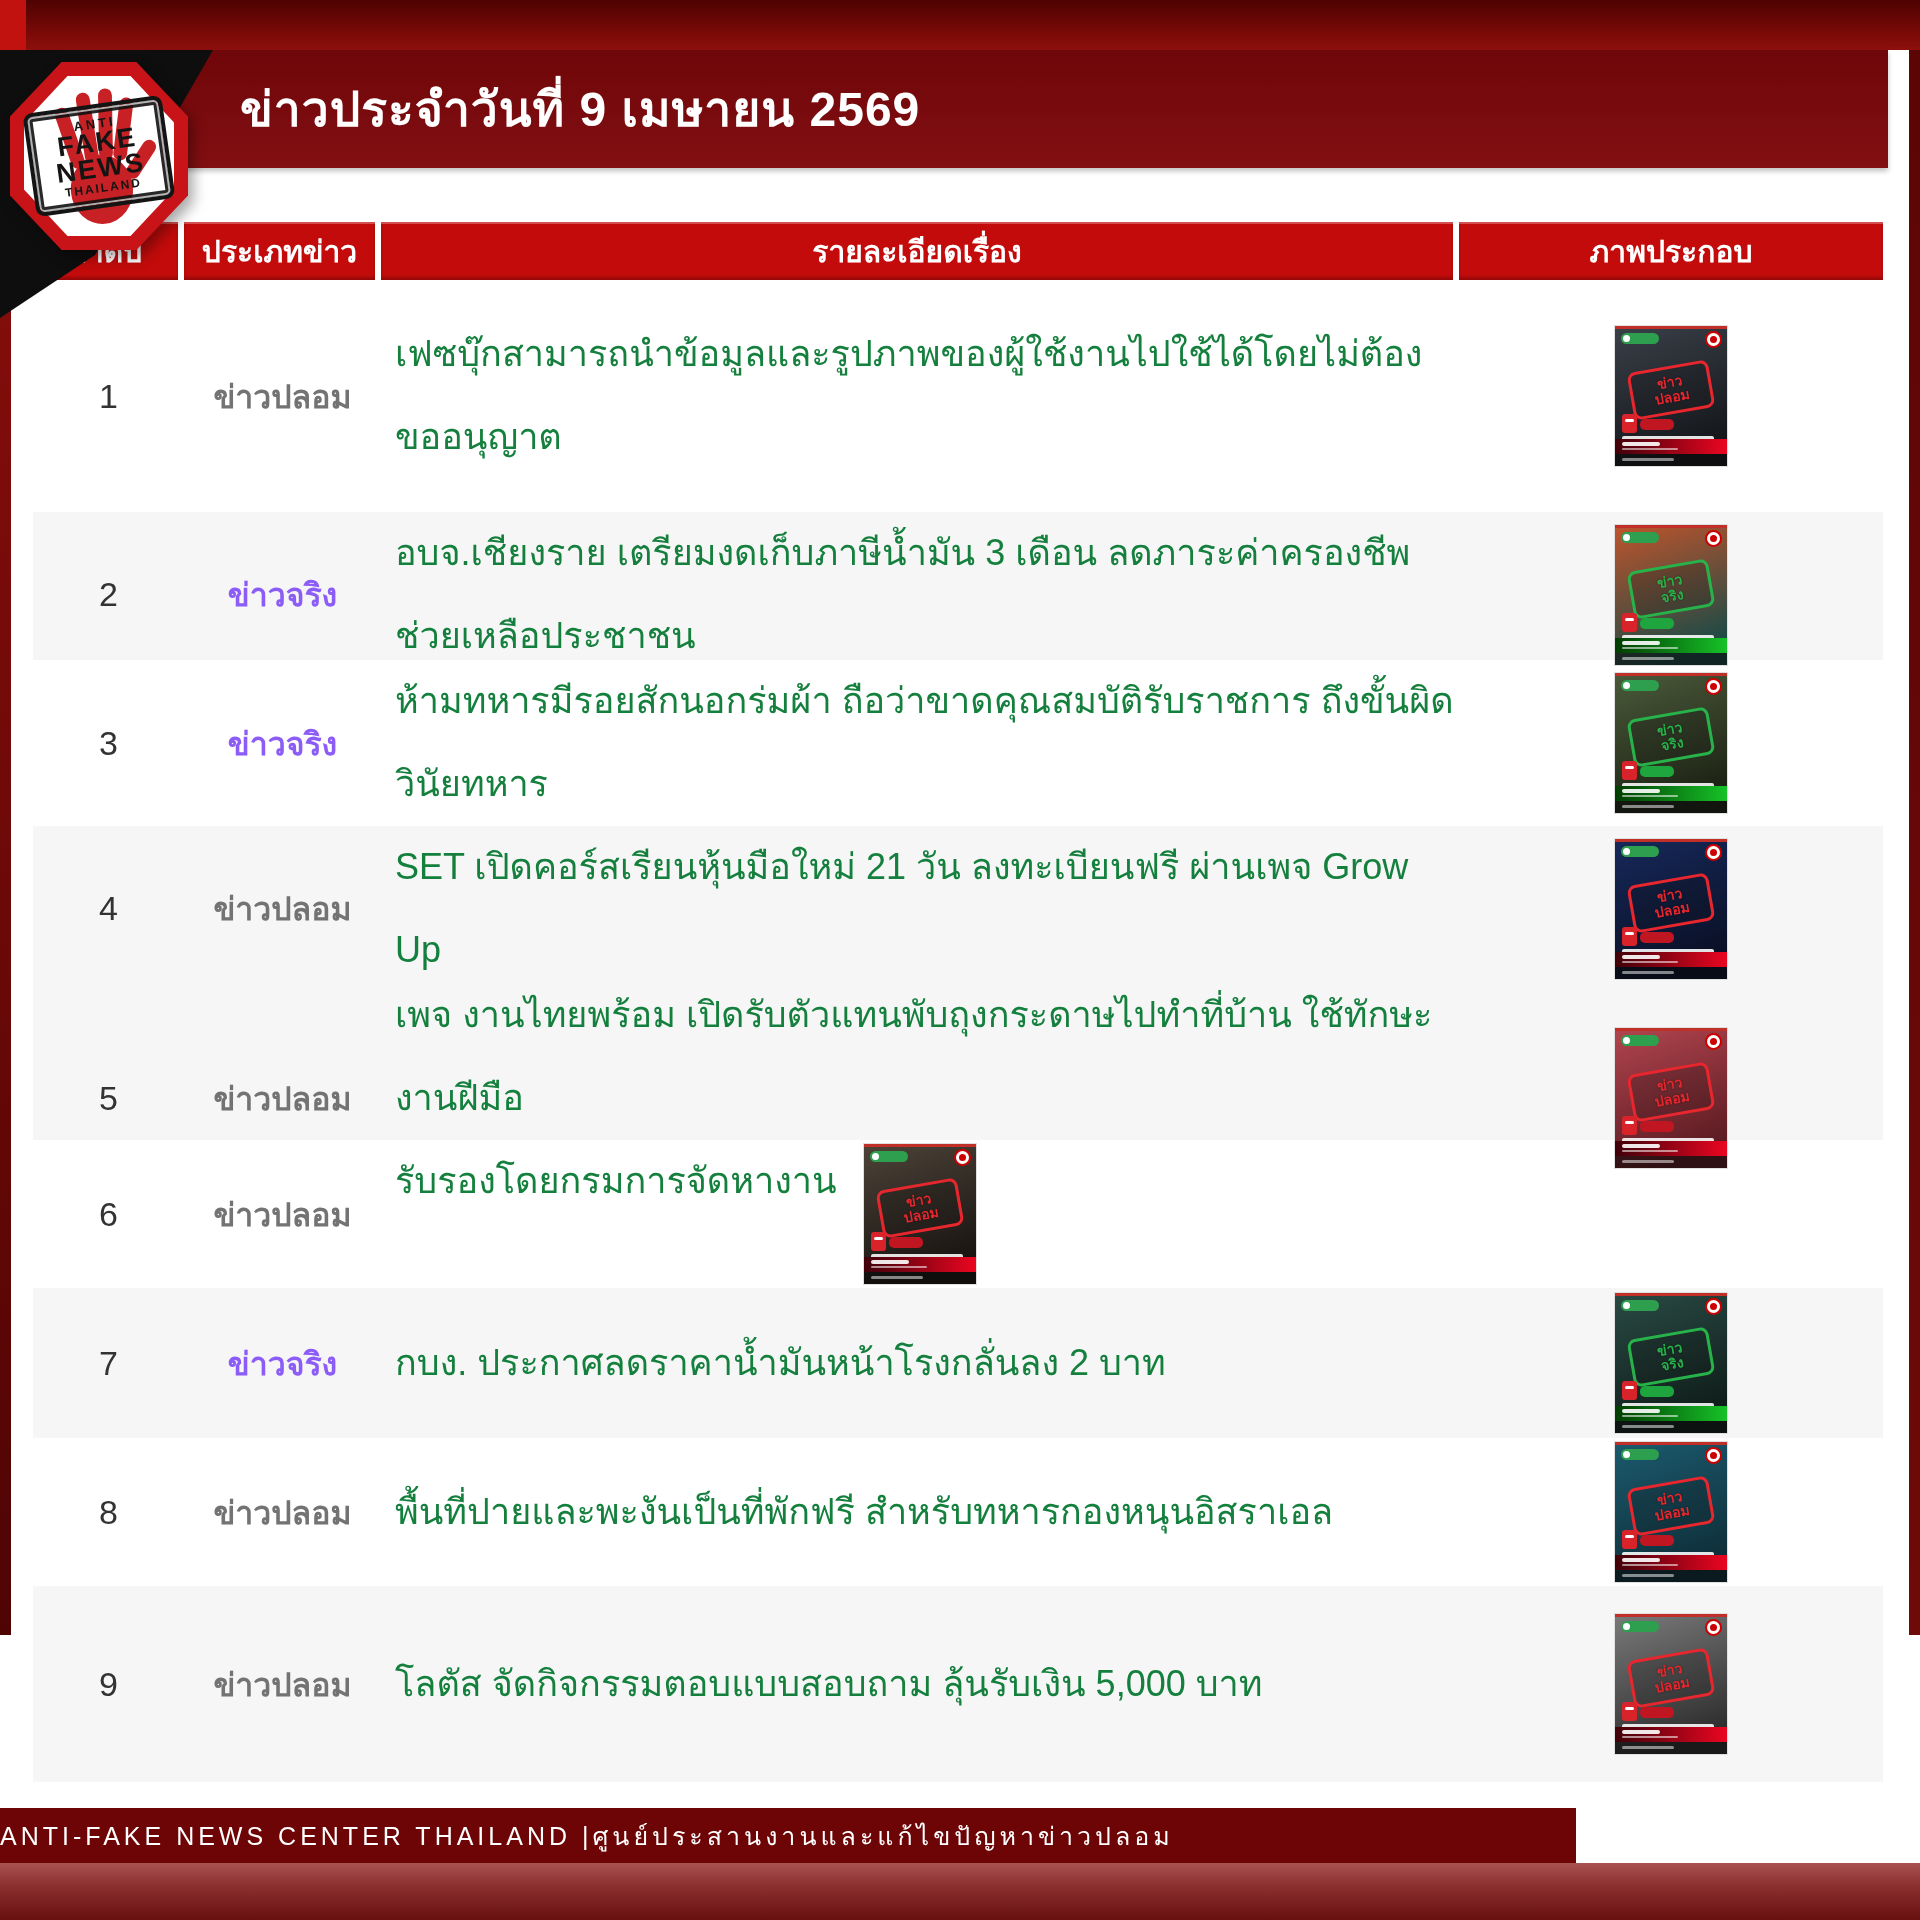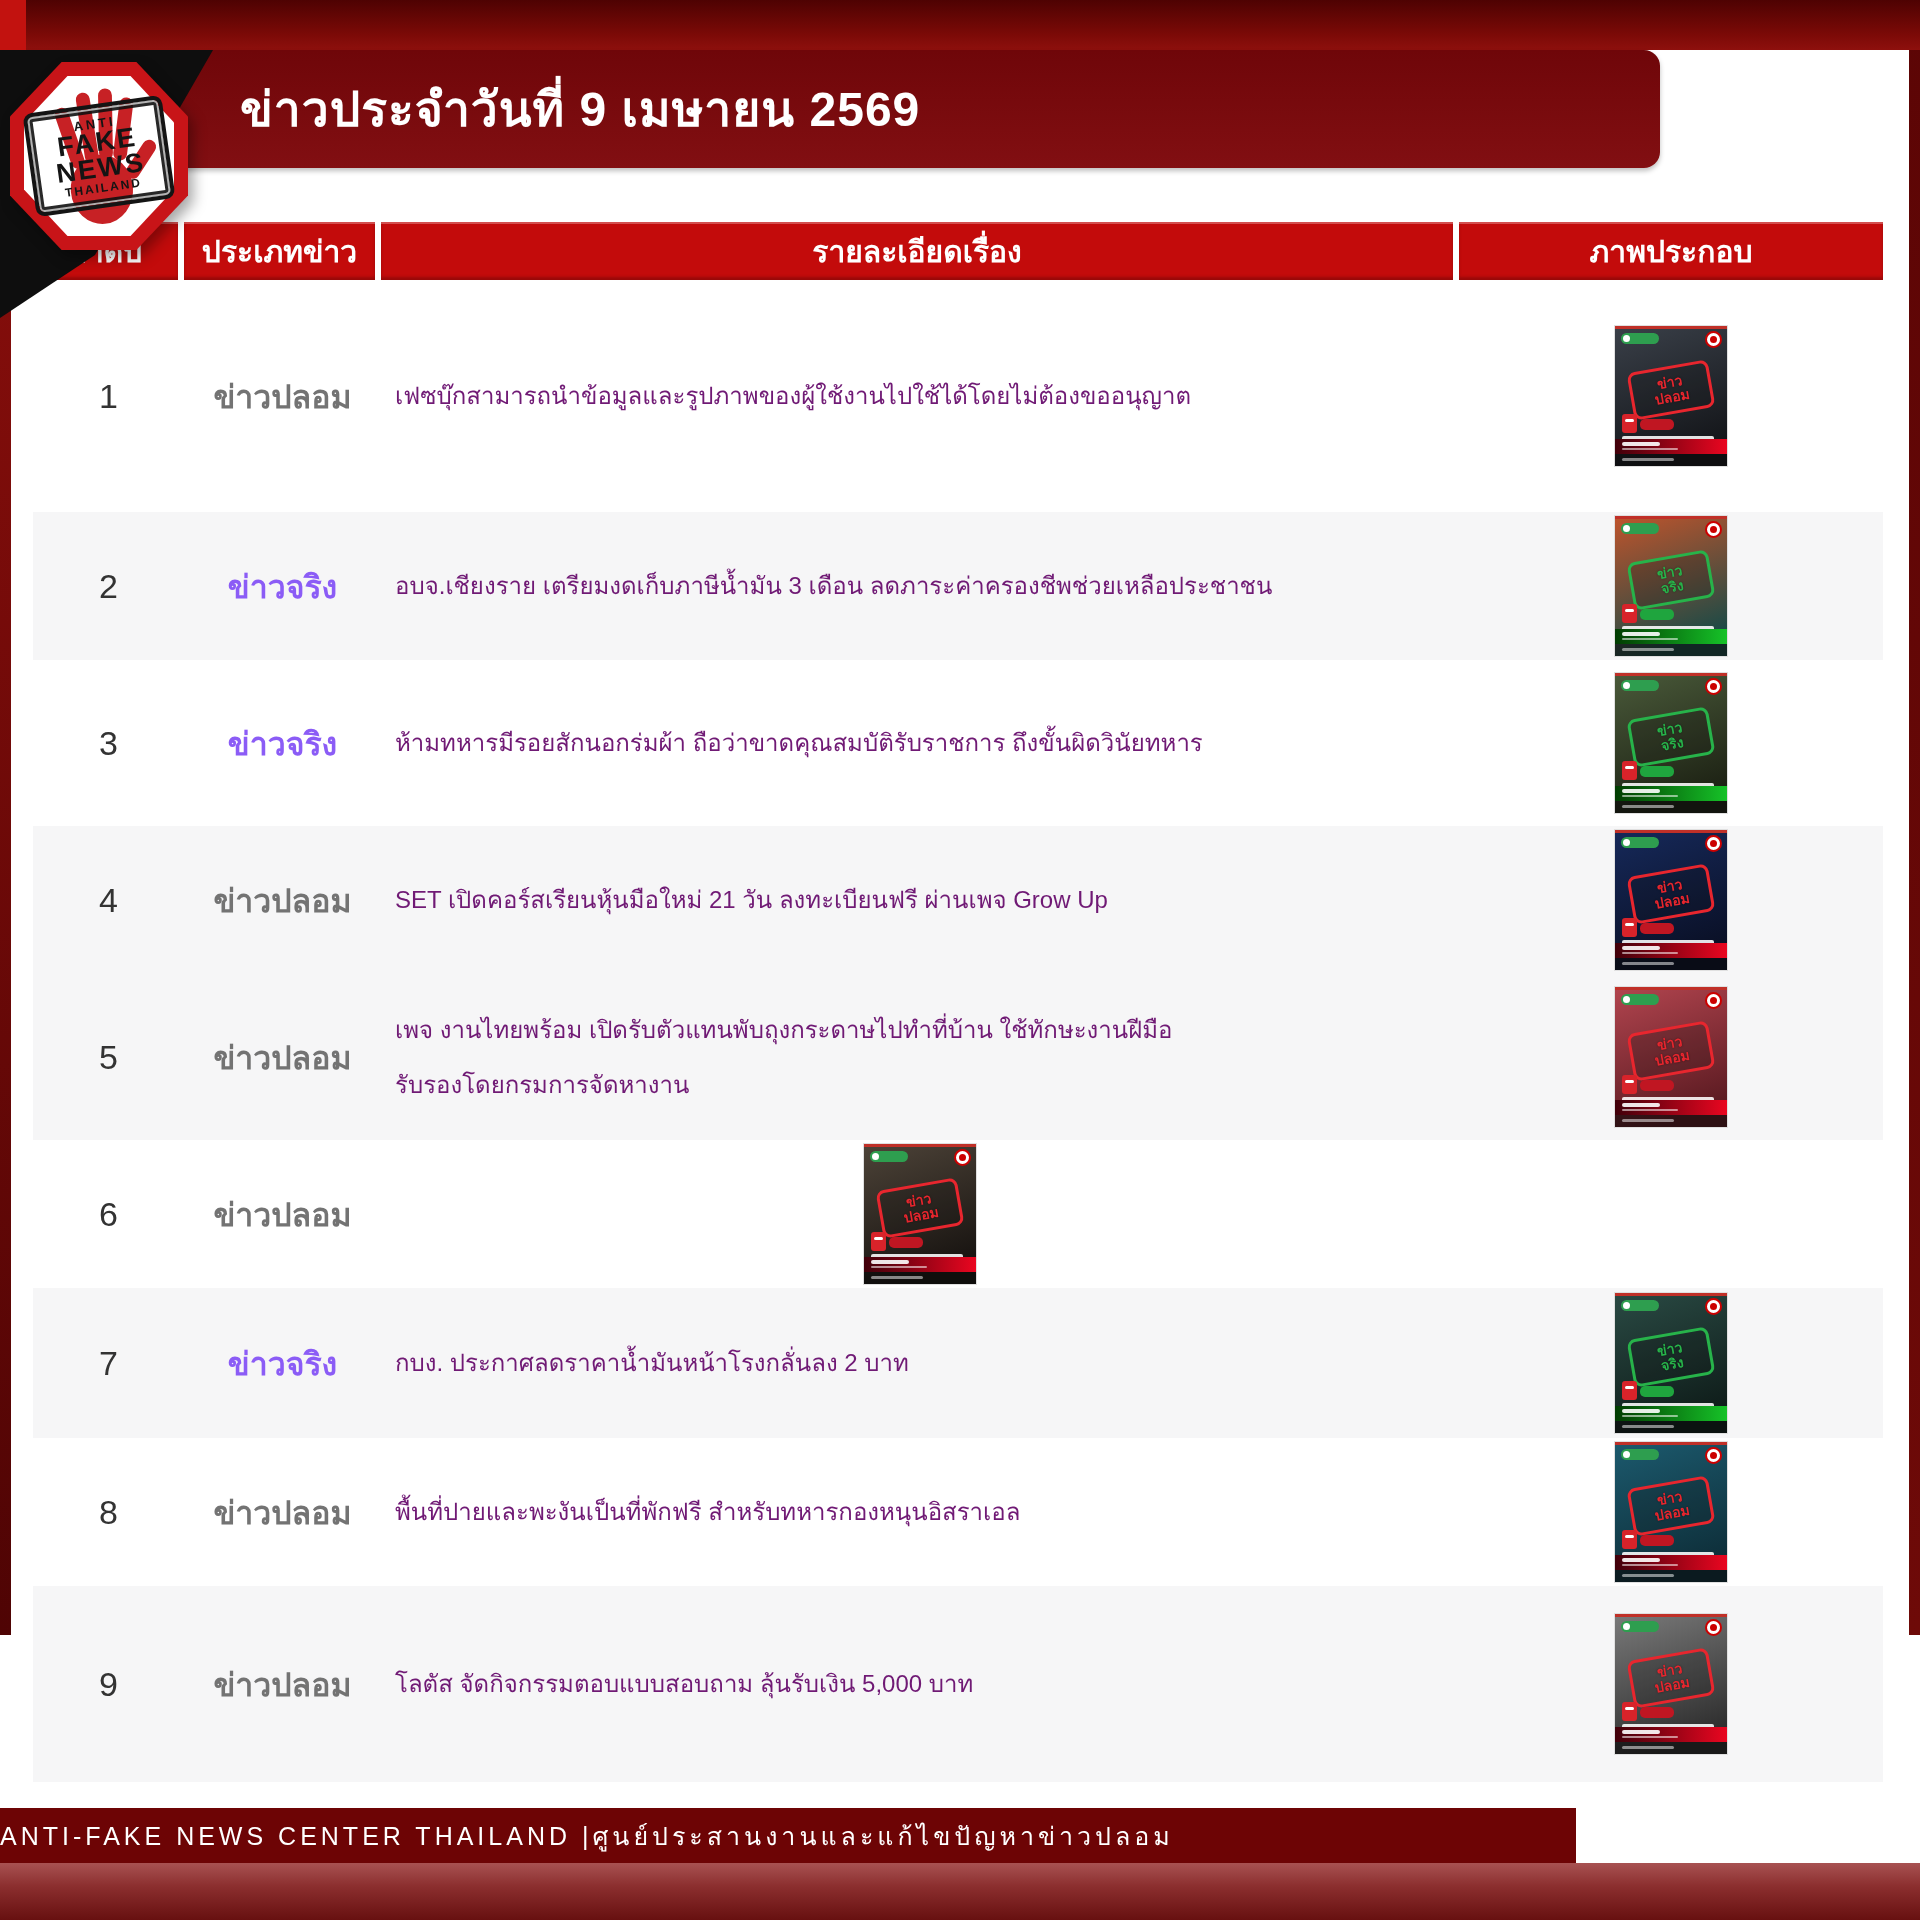--- a/index.html
+++ b/index.html
@@ -9,22 +9,22 @@
   }
   
   .top-band{position:absolute;left:0;top:0;width:1920px;height:50px;
     background:linear-gradient(180deg,#4e0202 0%,#7c0a07 70%,#8e100d 100%);z-index:2;}
   .top-band-left{position:absolute;left:0;top:0;width:26px;height:50px;background:#c2120f;z-index:3;}
   .edge-left{position:absolute;left:0;top:50px;width:11px;height:1585px;
     background:linear-gradient(180deg,#8c0f0c,#4f0404);z-index:1;}
   .edge-right{position:absolute;right:0;top:0;width:11px;height:1635px;
     background:linear-gradient(180deg,#5c0505,#6e0a08);z-index:1;}
   
-  .title-bar{position:absolute;left:0;top:50px;width:1660px;height:118px;
-    background:linear-gradient(180deg,#6f0609,#820f12);box-shadow:0 3px 5px rgba(0,0,0,.25);z-index:2;border-radius:16px;}
+  .title-bar{position:absolute;left:0;top:50px;width:1888px;height:118px;
+    background:linear-gradient(180deg,#6f0609,#820f12);box-shadow:0 3px 5px rgba(0,0,0,.25);z-index:2;}
   .title-bar .title{position:absolute;left:240px;top:0;height:118px;display:flex;align-items:center;
     color:#fff;font-size:48px;font-weight:bold;letter-spacing:1px;}
   .logo-back{position:absolute;left:0;top:50px;width:222px;height:282px;background:#0e0e0e;
     clip-path:polygon(0 0,213px 0,95px 205px,0 268px);z-index:4;}
   .octagon{position:absolute;left:10px;top:62px;width:178px;height:188px;z-index:5;
     filter:drop-shadow(5px 7px 7px rgba(0,0,0,.35));}
   .oct-red{position:absolute;inset:0;background:#c81418;
     clip-path:polygon(29% 0,71% 0,100% 29%,100% 71%,71% 100%,29% 100%,0 71%,0 29%);}
   .oct-white{position:absolute;inset:14px;background:#ffffff;
     clip-path:polygon(29% 0,71% 0,100% 29%,100% 71%,71% 100%,29% 100%,0 71%,0 29%);}
@@ -44,21 +44,21 @@
     display:flex;align-items:center;justify-content:center;
     box-shadow:inset 0 2px 0 rgba(255,255,255,.28),inset 0 -3px 3px rgba(0,0,0,.22);}
   
   .rows{position:absolute;left:33px;top:280px;width:1850px;z-index:2;}
   .row{display:grid;grid-template-columns:151px 197px 1078px 424px;align-items:center;background:#ffffff;}
   .row.shaded{background:#f6f6f7;}
   .cell-no{text-align:center;font-size:34px;color:#333;}
   .cell-type{text-align:center;font-size:32px;font-weight:bold;}
   .cell-type.fake{color:#737373;}
   .cell-type.real{color:#8b5cf6;}
-  .cell-desc{font-size:24px;color:#701a75;padding-left:14px;line-height:2.3;}
+  .cell-desc{font-size:36px;color:#15803d;padding-left:14px;line-height:2.3;}
   .cell-thumb{display:flex;justify-content:center;align-items:center;}
   
   .thumb{position:relative;width:112px;height:140px;overflow:hidden;border:1px solid #e0e0e0;}
   .thumb.fake{--c:#e8262e;--pill:#c01622;--b1:#40000a;--b2:#ea0620;}
   .thumb.real{--c:#27b34a;--pill:#1fa53e;--b1:#013c01;--b2:#16c228;}
   .t-topline{position:absolute;top:0;left:0;right:0;height:3px;background:#c03028;}
   .t-badge-green{position:absolute;left:6px;top:7px;width:38px;height:11px;background:#2e9e4f;border-radius:6px;}
   .t-badge-green::before{content:"";position:absolute;left:2px;top:2px;width:7px;height:7px;background:#fff;border-radius:50%;}
   .t-badge-circle{position:absolute;right:5px;top:5px;width:13px;height:13px;background:#fff;
     border:2px solid #c00;border-radius:50%;}

